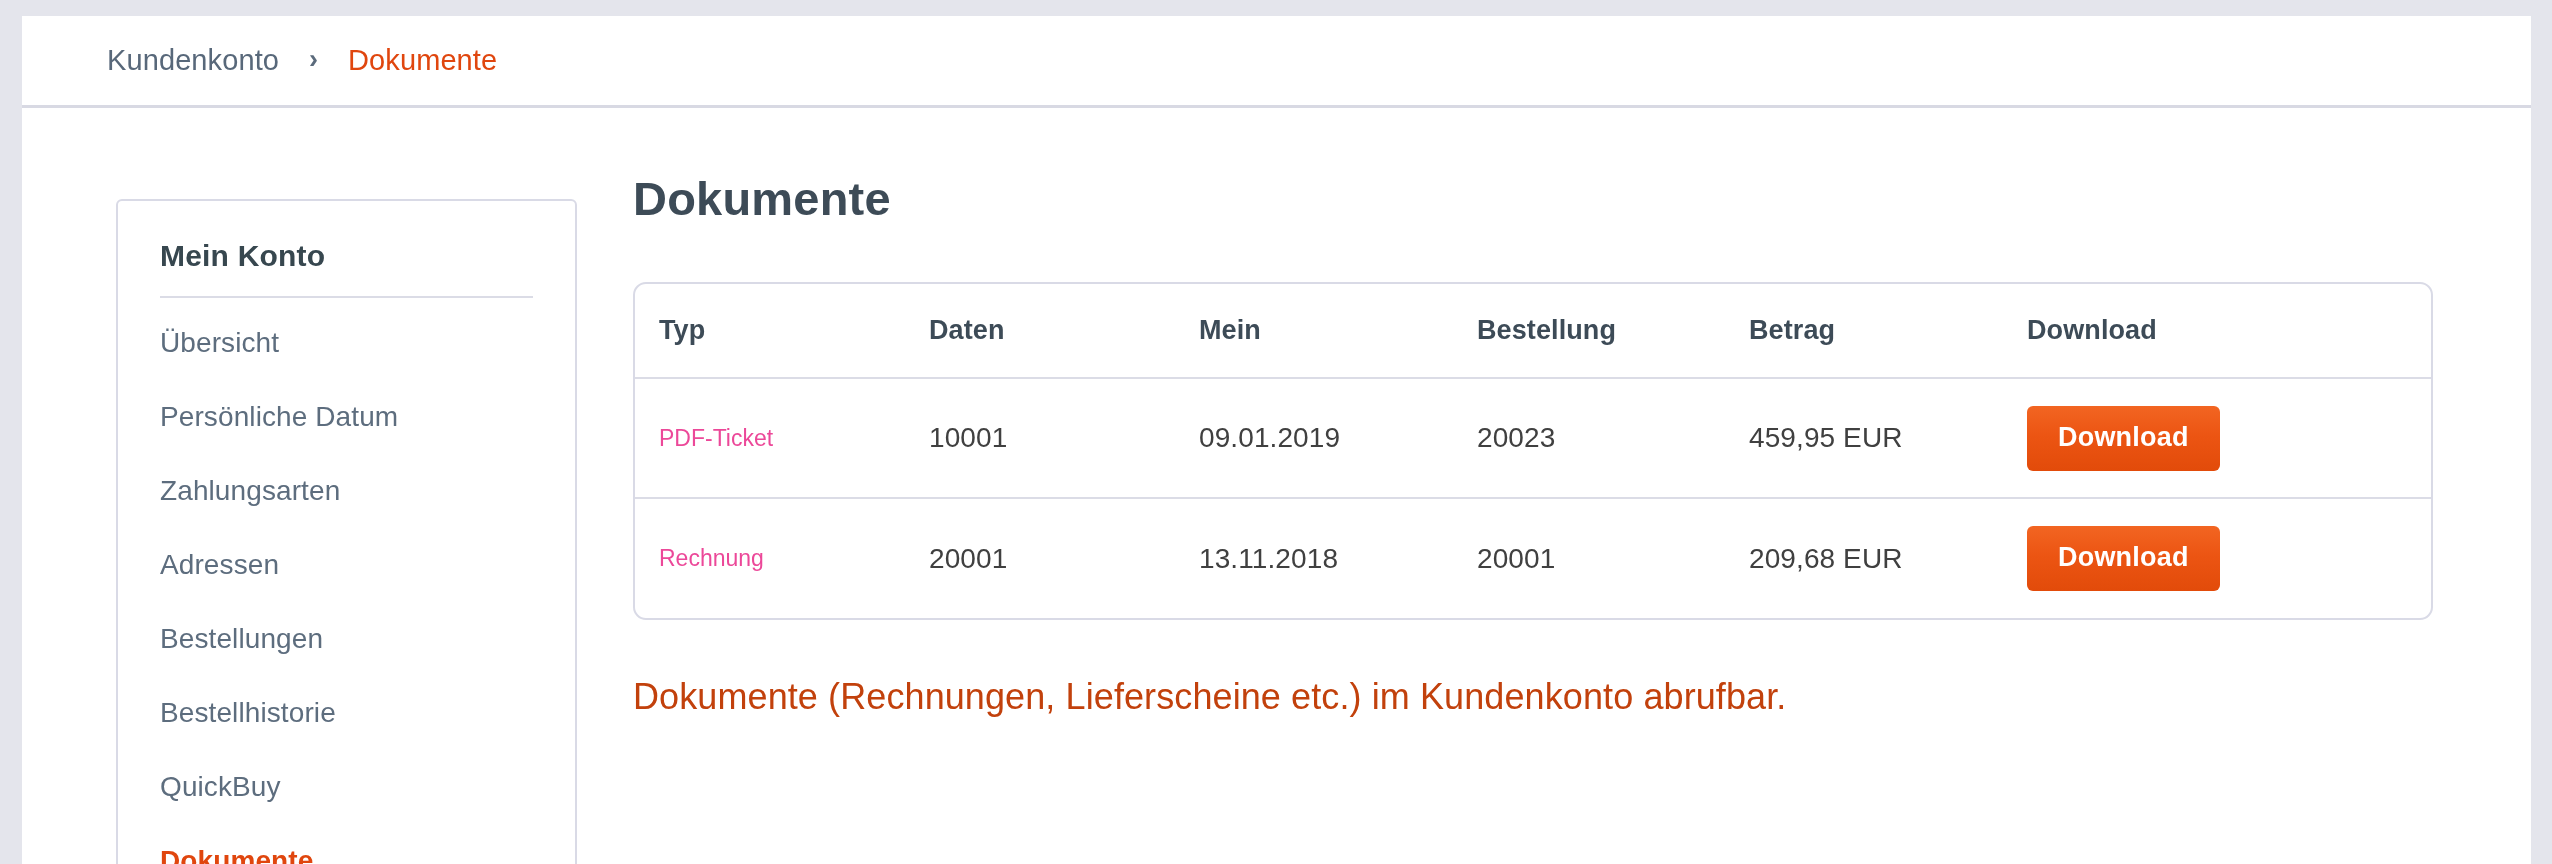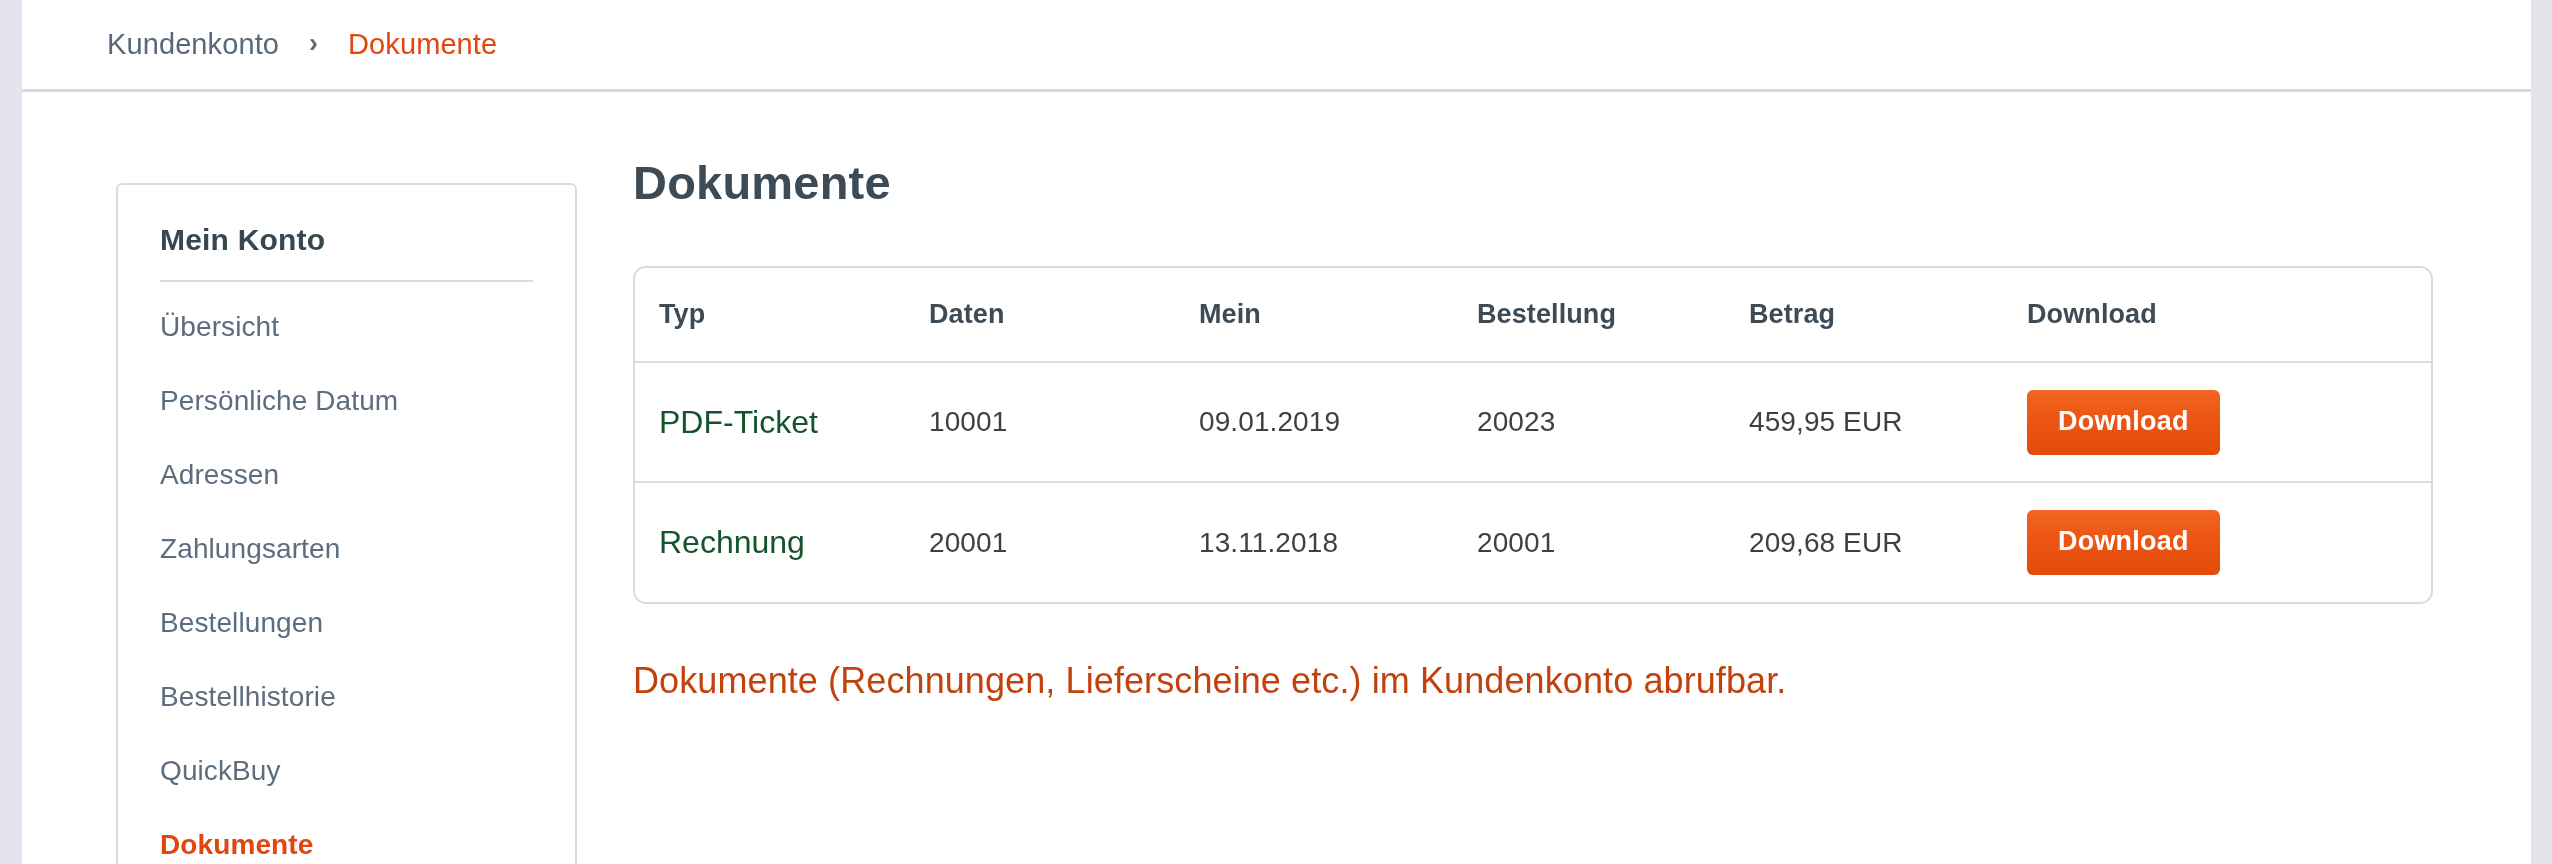--- a/index.html
+++ b/index.html
@@ -13,20 +13,21 @@
   body {
     background: #e4e5ec;
     font-family: "Liberation Sans", sans-serif;
     -webkit-font-smoothing: antialiased;
   }
 
   #page {
     position: relative;
     width: 2552px;
     height: 708px;
+    margin-top: 16px;
   }
 
   
   .page-panel {
     position: absolute;
     left: 22px;
     top: 0px;
     width: 2509px;
     height: 864px;
     background: #ffffff;
@@ -182,22 +183,22 @@
   }
 
   .col-typ      { width: 270px; }
   .col-nummer   { width: 270px; }
   .col-datum    { width: 278px; }
   .col-best     { width: 272px; }
   .col-betrag   { width: 278px; }
   .col-download { width: auto; }
 
   .cell-type {
-    font-size: 32px;
-    color: #14532d;
+    font-size: 23px;
+    color: #ec4899;
     text-decoration: none;
     cursor: pointer;
   }
 
   .cell-text {
     font-size: 28px;
     color: #404040;
     letter-spacing: .1px;
   }
 
@@ -239,22 +240,22 @@
   </nav>
 
   <div class="content">
 
     <aside class="sidebar">
       <div class="sidebar-title">Mein Konto</div>
       <div class="sidebar-divider"></div>
       <ul class="sidebar-nav">
         <li class="sidebar-item">Übersicht</li>
         <li class="sidebar-item">Persönliche Datum</li>
+        <li class="sidebar-item">Zahlungsarten</li>
         <li class="sidebar-item">Adressen</li>
-        <li class="sidebar-item">Zahlungsarten</li>
         <li class="sidebar-item">Bestellungen</li>
         <li class="sidebar-item">Bestellhistorie</li>
         <li class="sidebar-item">QuickBuy</li>
         <li class="sidebar-item active">Dokumente</li>
       </ul>
     </aside>
 
     <main class="main">
 
       <h1 class="page-title">Dokumente</h1>

